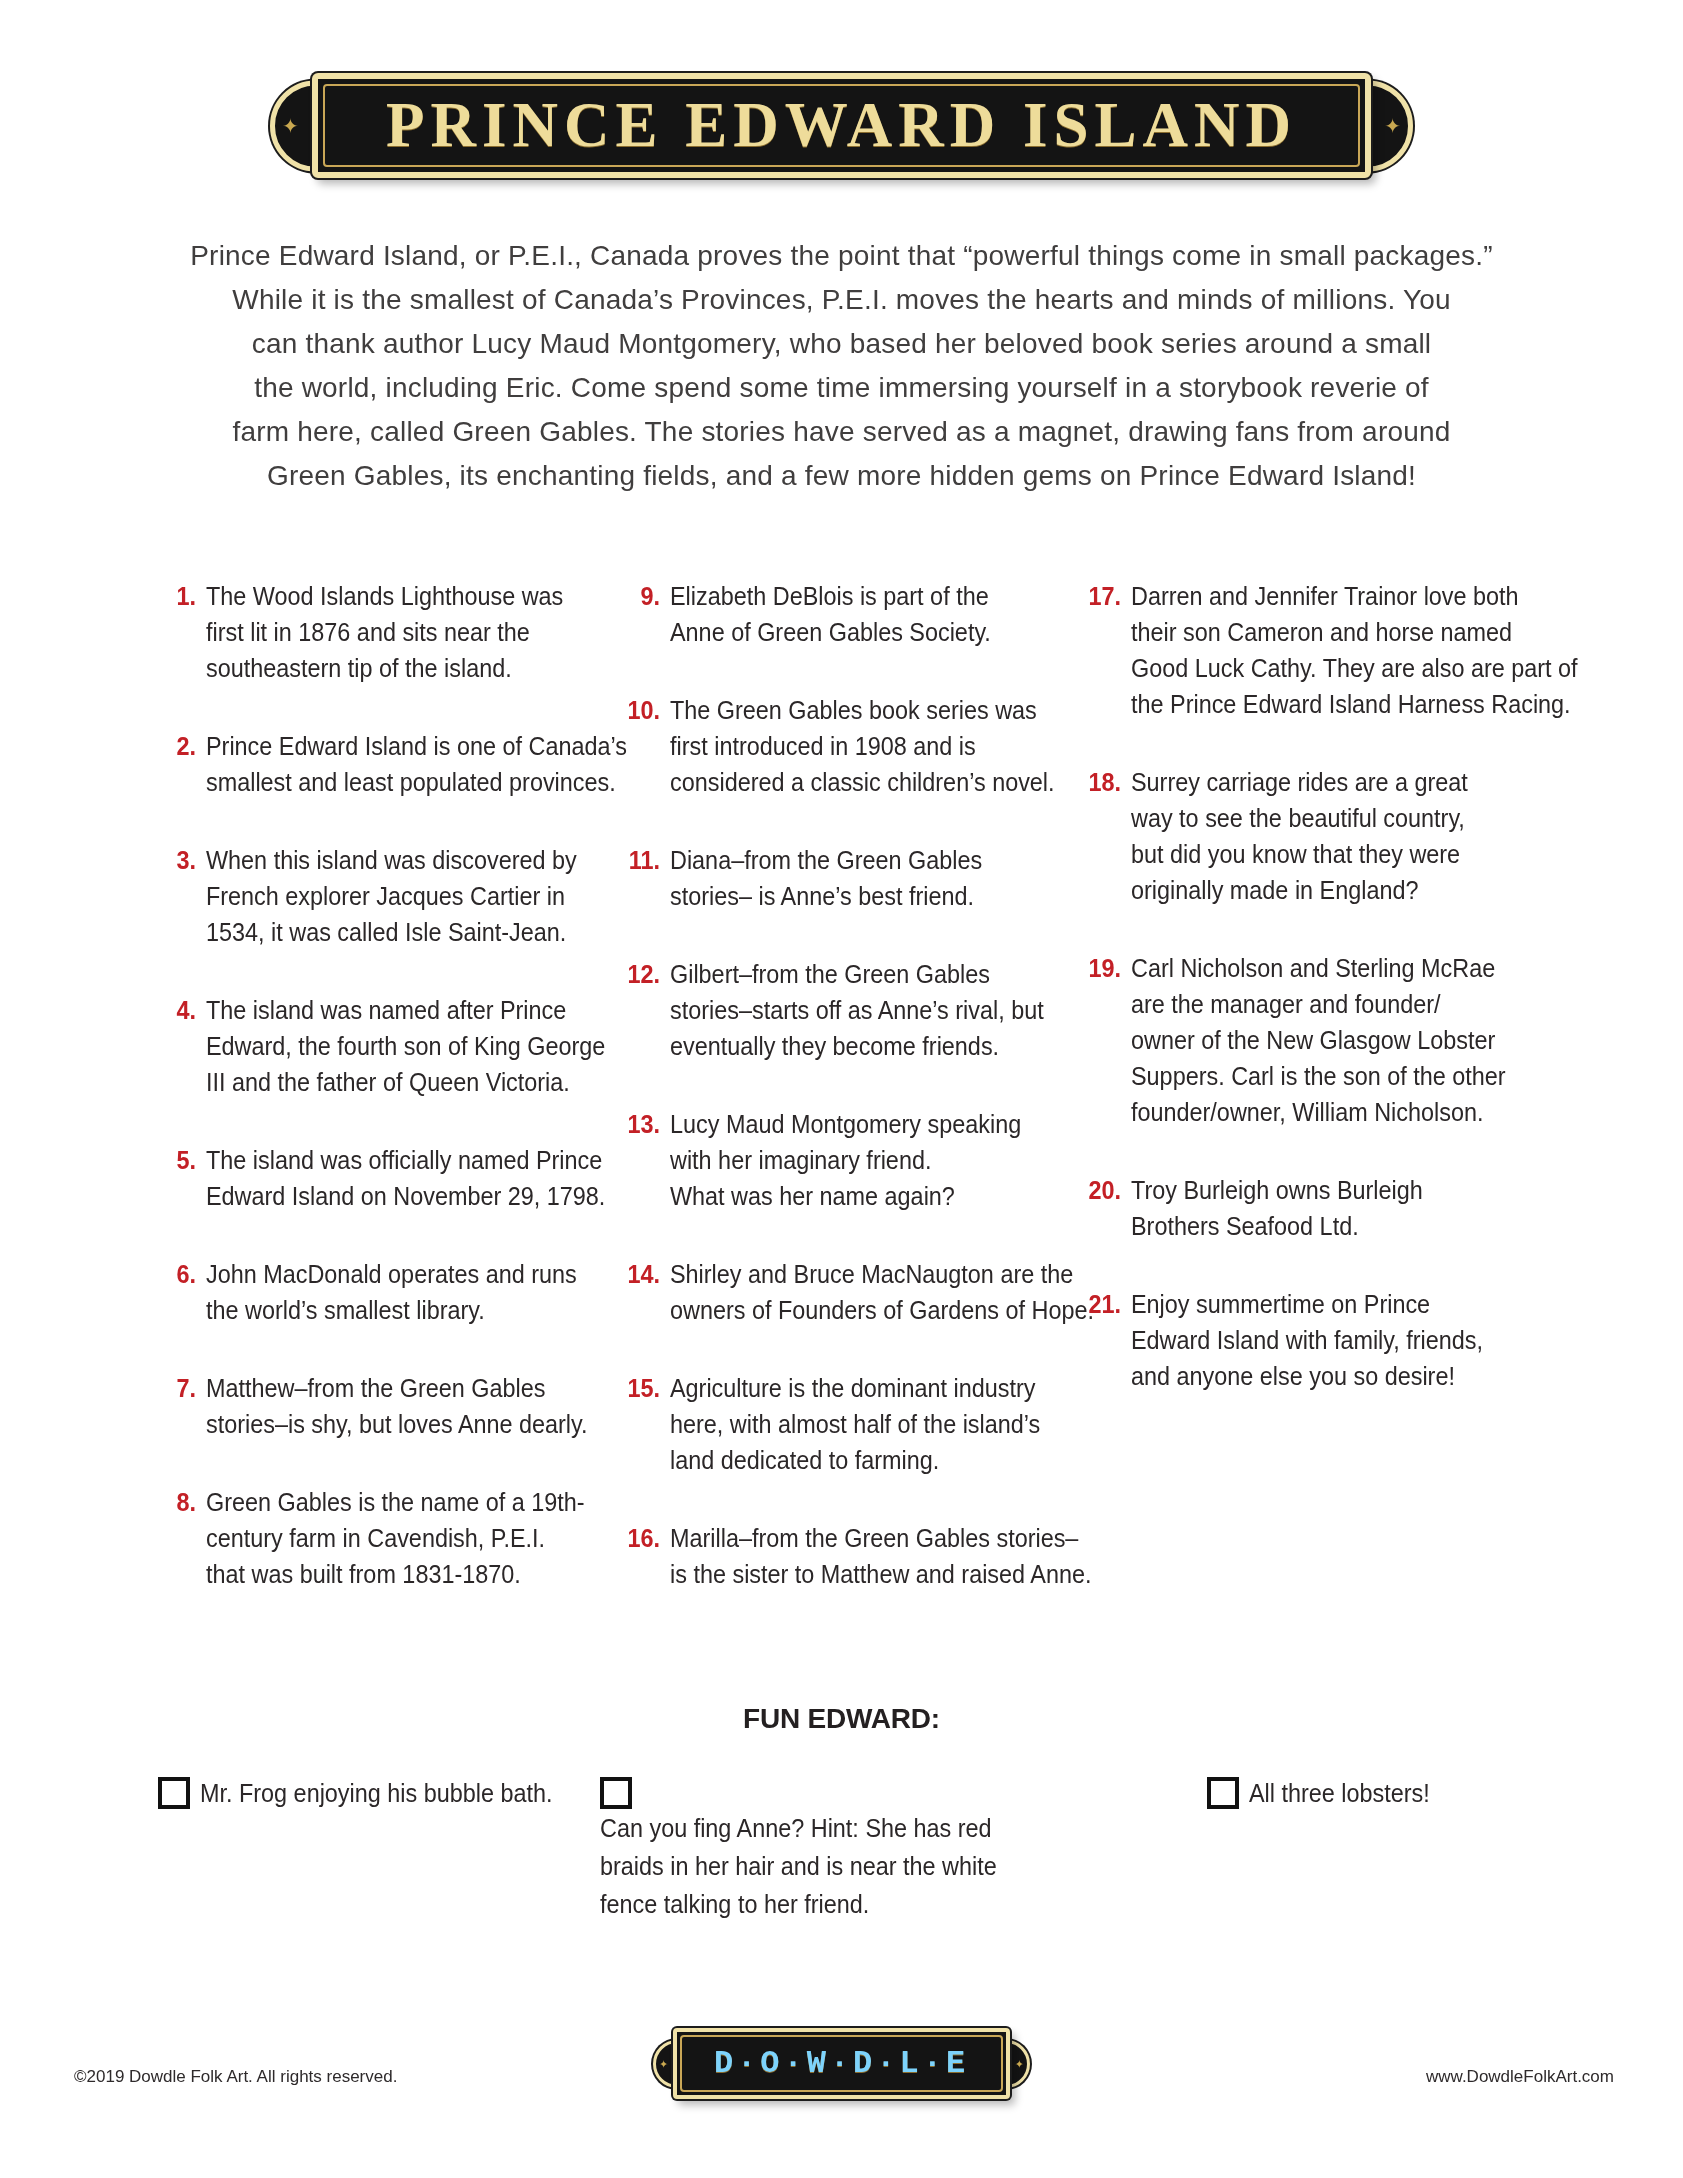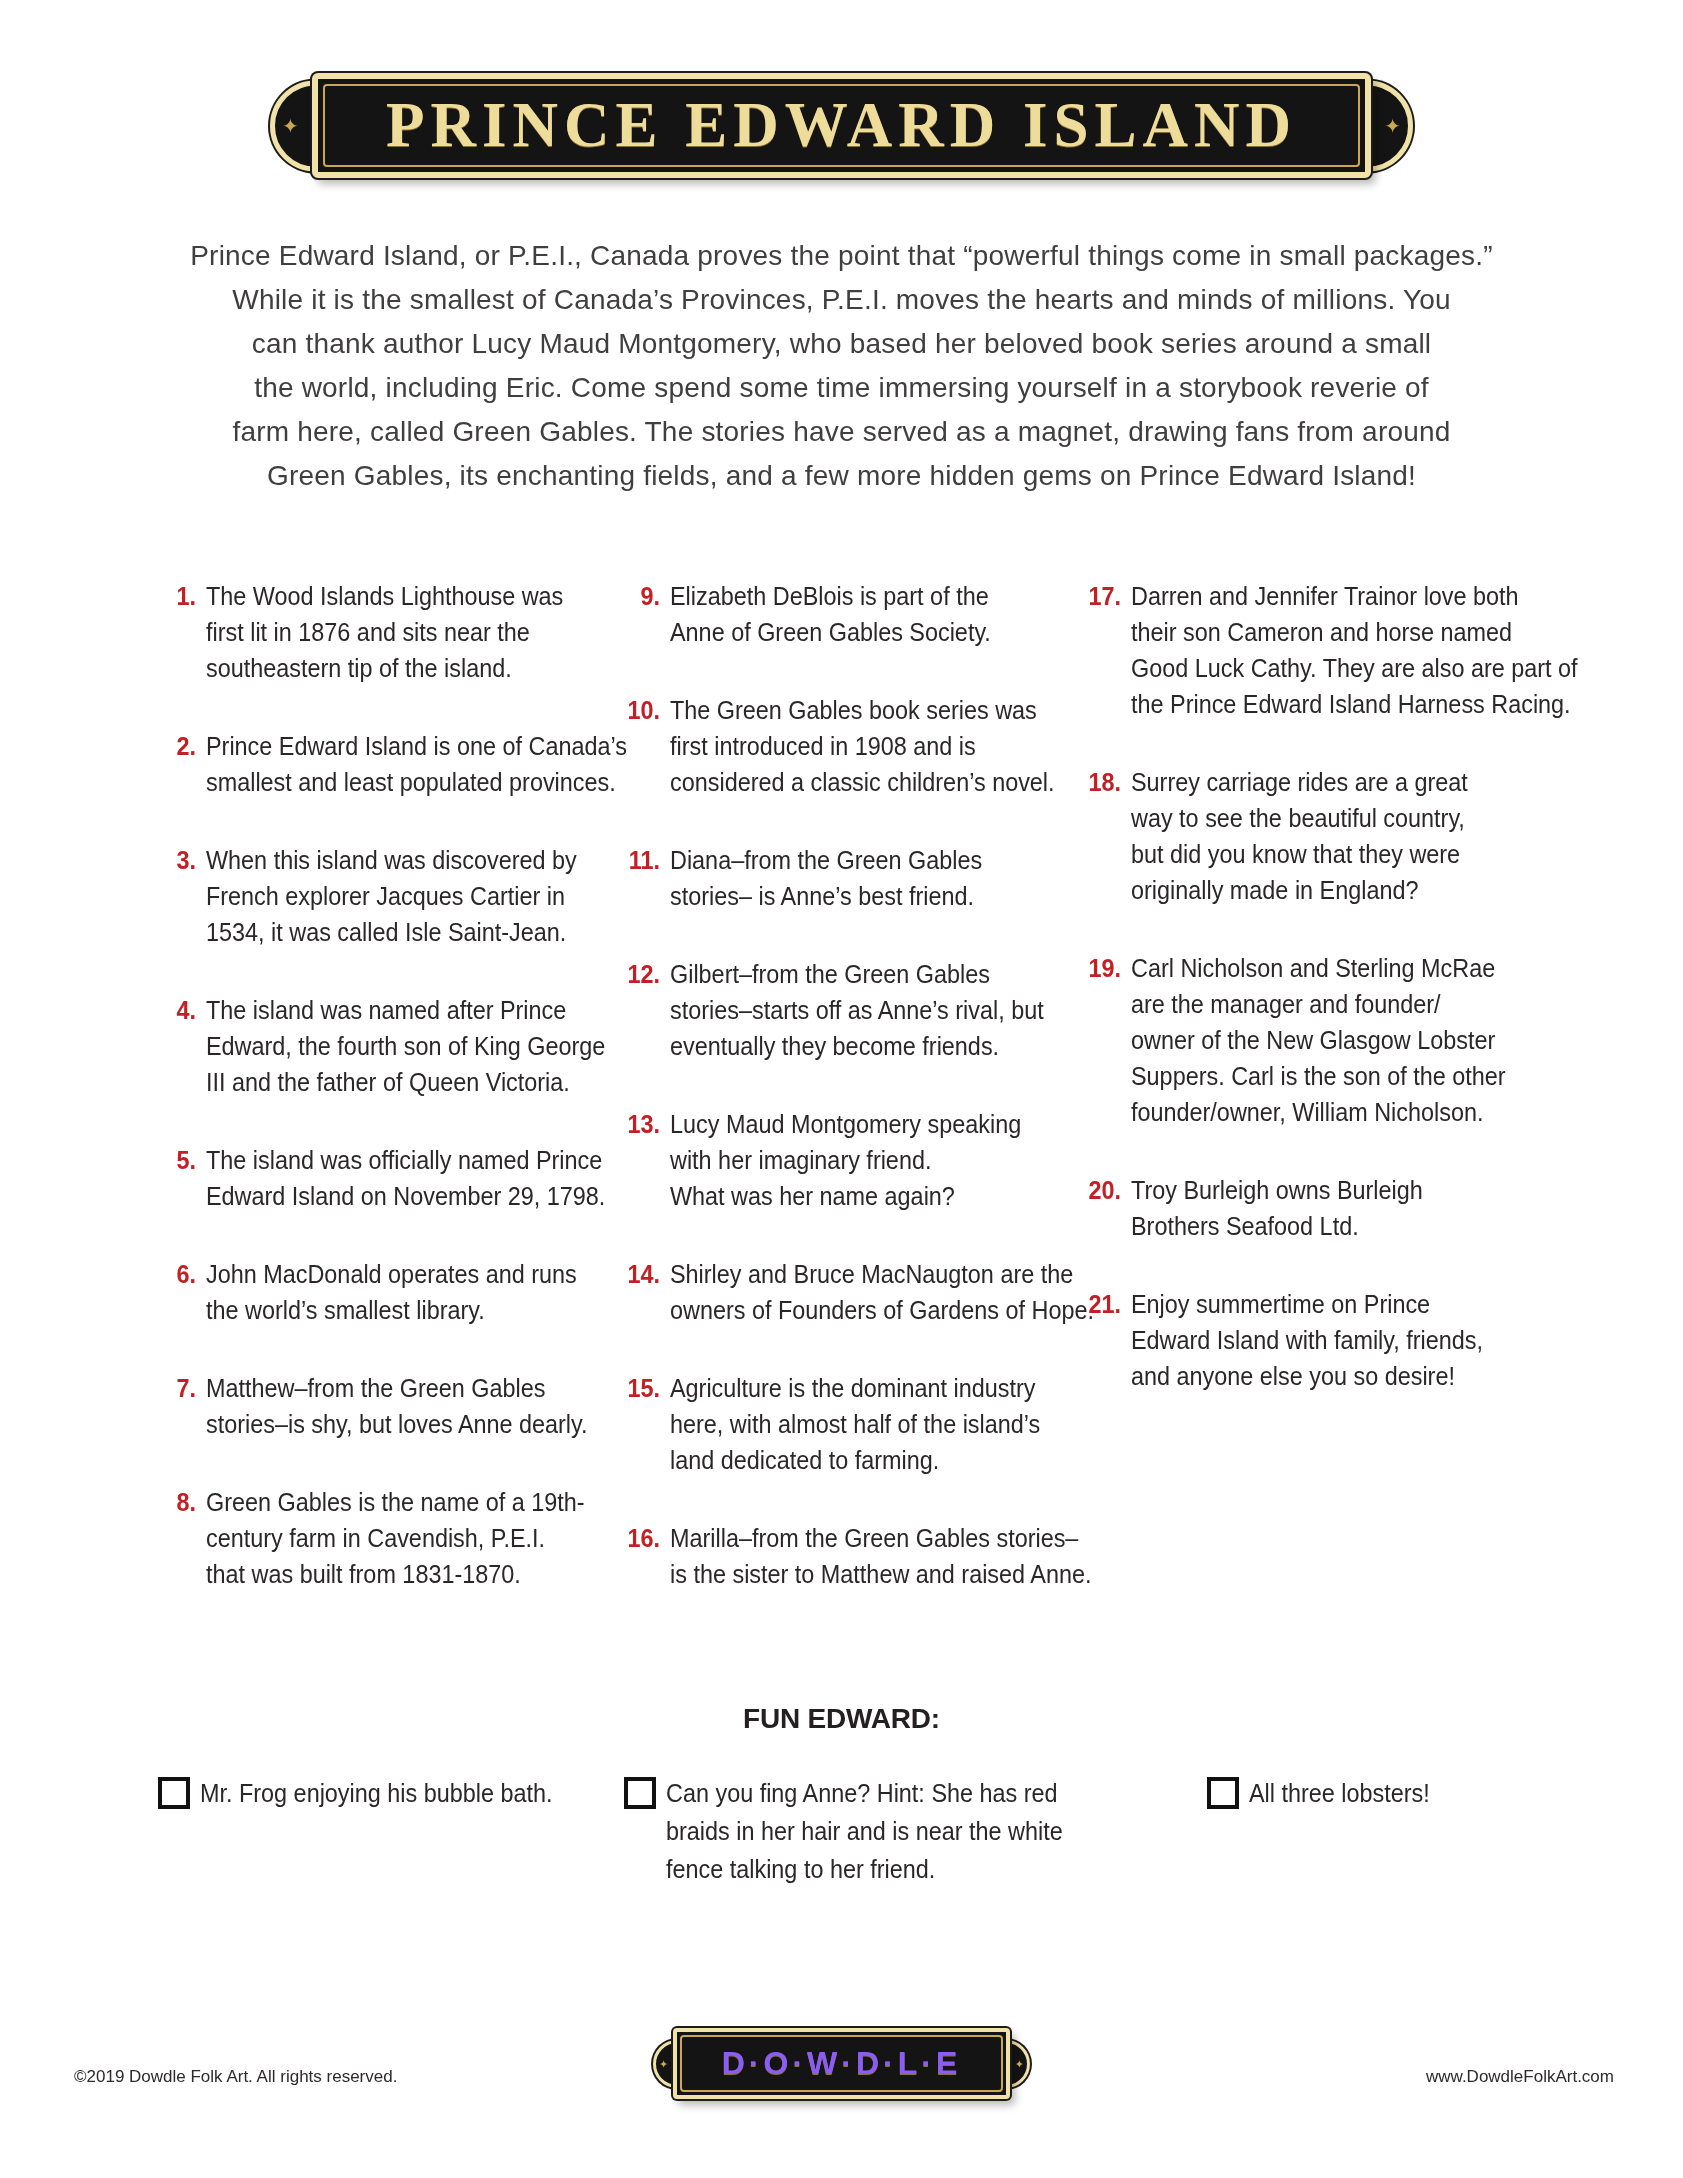--- a/index.html
+++ b/index.html
@@ -70,21 +70,21 @@
   .fact-text div, .fun-find-text div { white-space:nowrap; }
   .fact-text { font-weight:500; }
 
   
   .ff-heading {
     position:absolute; left:0; top:1703px; width:1683px; text-align:center;
     font-size:28px; font-weight:bold; color:#242021; letter-spacing:-0.2px;
   }
   .fun-find { position:absolute; top:1774px; display:flex; align-items:flex-start; }
   #fun-find-1 { left:158px; width:465px; }
-  #fun-find-2 { left:624px; width:475px; }
+  #fun-find-2 { left:600px; width:475px;flex-direction:column; }
   #fun-find-3 { left:1115px; width:426px;justify-content:center; }
   .ff-box {
     width:32px; height:32px; min-width:32px; margin-top:3px; margin-right:10px;
     border:4px solid #111111; background:#ffffff; display:inline-block;
   }
   .fun-find-text {
     font-size:26px; line-height:38px; color:#2b2728;
     transform:scaleX(.9); transform-origin:left top;
   }
 
@@ -96,22 +96,22 @@
     position:absolute; right:69px; top:2067px; font-size:17px; color:#2e2a2b;
   }
   #dowdle-logo { left:673px; top:2028px; width:337px; height:71px; }
   #dowdle-logo .plate { border-width:4px; border-radius:4px; }
   #dowdle-logo .plate::after { inset:3px; border-width:2px; }
   #dowdle-logo .tab { width:48px; height:48px; border-width:3px; }
   #dowdle-logo .tab.left { left:-20px; } #dowdle-logo .tab.right { right:-20px; }
   #dowdle-logo .ornament { font-size:11px; }
   #dowdle-logo .ornament.left { left:-14px; } #dowdle-logo .ornament.right { right:-14px; }
   .logo-text {
-    font-family:Liberation Sans, sans-serif; font-weight:bold;
-    font-size:32px; letter-spacing:4px; color:#8b5cf6;
+    font-family:Liberation Mono, monospace; font-weight:bold;
+    font-size:32px; letter-spacing:4px; color:#7dd3fc;
     text-shadow:0 1px 0 #8a6d2f; white-space:nowrap;
   }
 </style>
 </head>
 <body>
 
 <div class="plaque" id="title-banner">
   <span class="tab left"></span>
   <span class="tab right"></span>
   <div class="plate">

